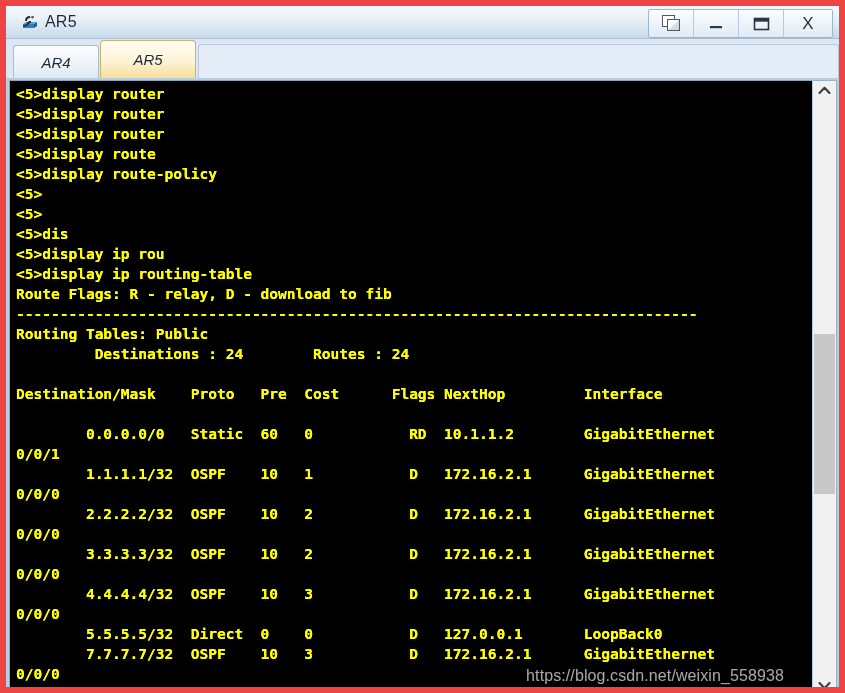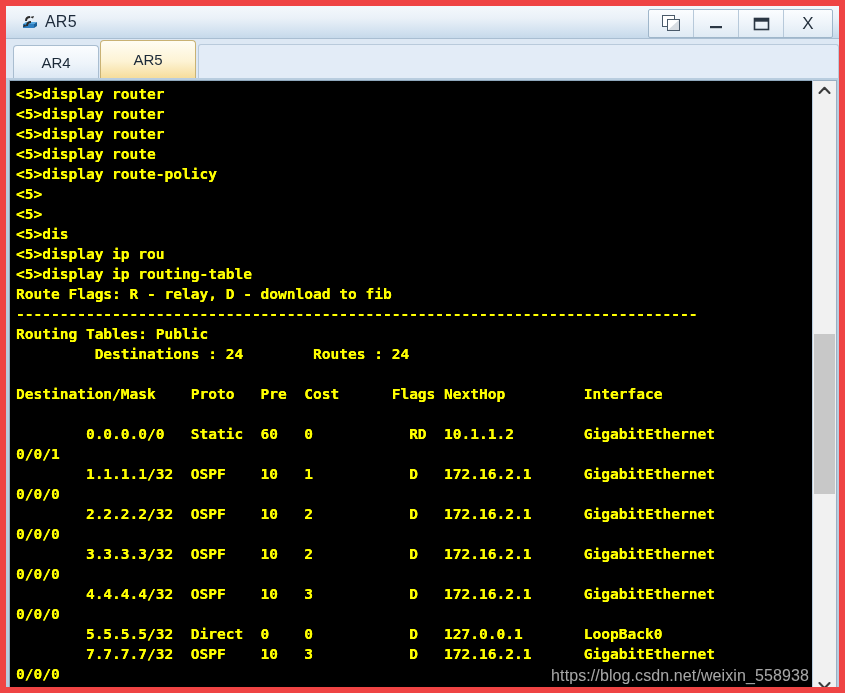--- a/index.html
+++ b/index.html
@@ -84,20 +84,21 @@
 
   
   .tabstrip {
     position: relative;
     height: 39px;
     box-sizing: border-box;
     background: #dde8f4;
     padding-left: 7px;
     display: flex;
     align-items: flex-end;
+    font-style: italic;
   }
   .tab {
     position: relative;
     height: 33px;
     min-width: 86px;
     box-sizing: border-box;
     margin-right: 1px;
     border: 1px solid #a9bdd0;
     border-bottom: none;
     border-radius: 4px 4px 0 0;
@@ -189,21 +190,21 @@
     right: 1px;
     top: 253px;
     height: 160px;
     background: #c8c8c8;
     cursor: default;
   }
 
   
   .watermark {
     position: absolute;
-    right: 3px;
+    right: 28px;
     bottom: 10px;
     font-family: "Liberation Sans", sans-serif;
     font-size: 16px;
     color: rgba(232, 232, 232, 0.72);
     white-space: nowrap;
     pointer-events: none;
     letter-spacing: 0.1px;
   }
 </style>
 </head>

